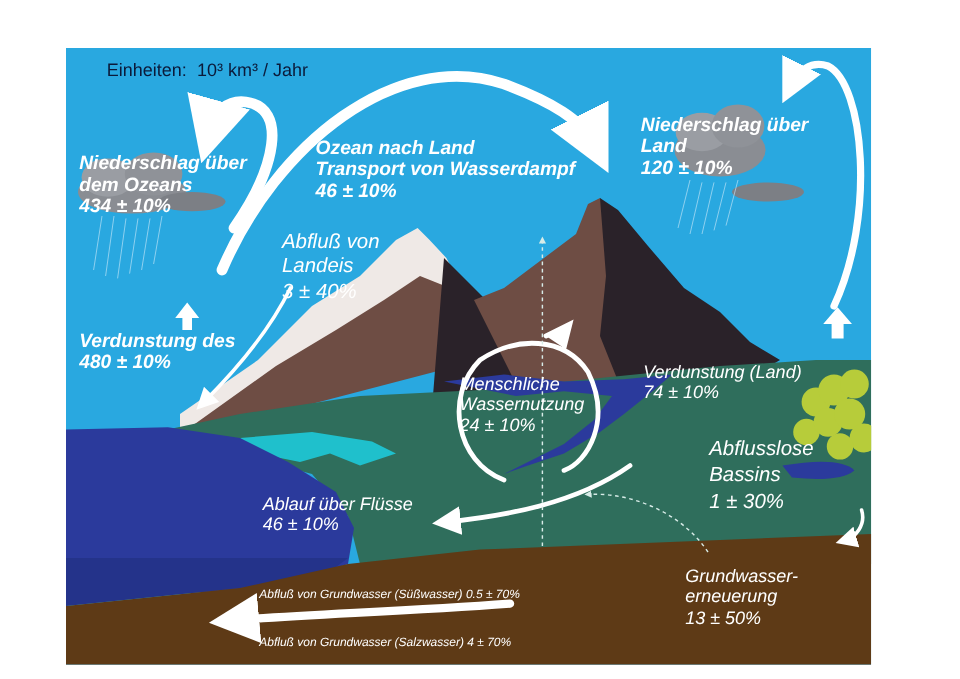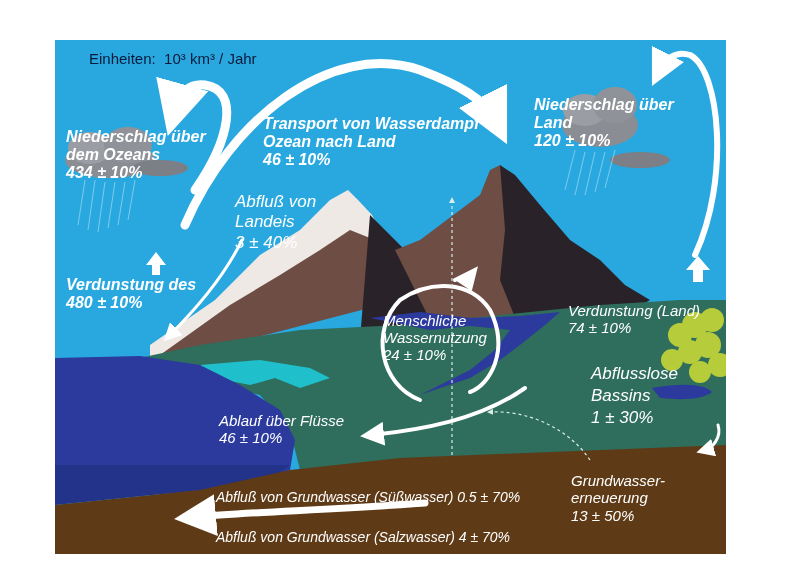--- a/index.html
+++ b/index.html
@@ -3,21 +3,21 @@
 <meta charset="utf-8">
 <style>
   html, body { margin:0; padding:0; background:#ffffff; }
   body { width:800px; height:566px; position:relative; overflow:hidden; font-family:"Liberation Sans", sans-serif; }
   #scene { position:absolute; left:0; top:0; width:800px; height:566px; }
   .lbl { position:absolute; color:#ffffff; line-height:1.12; white-space:nowrap;font-style:italic; }
   .lbl span { display:block; }
   .bold { font-weight:bold; font-size:16px; }
   .reg { font-size:15px; }
   .small { font-size:17px; }
-  .tiny { font-size:14px; }
+  .tiny { font-size:10px; }
   .units { position:absolute; left:89px; top:50px; font-size:15px; color:#0b1a3a; white-space:nowrap; }
 </style>
 </head>
 <body>
 
 <svg id="scene" viewBox="0 0 800 566" xmlns="http://www.w3.org/2000/svg">
   <defs>
     <clipPath id="frame">
         <rect x="55" y="40" width="671" height="514"></rect>
       </clipPath>
@@ -117,22 +117,22 @@
   <span>10³ km³ / Jahr</span>
 </div>
 
 <div class="lbl bold" style="left:66px;top:128px;">
   <span>Niederschlag über</span>
   <span>dem Ozeans</span>
   <span>434 ± 10%</span>
 </div>
 
 <div class="lbl bold" style="left:263px;top:115px;">
+  <span>Ozean nach Land</span>
   <span>Transport von Wasserdampf</span>
-  <span>Ozean nach Land</span>
   <span>46 ± 10%</span>
 </div>
 
 <div class="lbl bold" style="left:534px;top:96px;">
   <span>Niederschlag über</span>
   <span>Land</span>
   <span>120 ± 10%</span>
 </div>
 
 <div class="lbl small" style="left:235px;top:192px;line-height:1.2;">
@@ -145,21 +145,21 @@
   <span>Verdunstung des</span>
   <span>480 ± 10%</span>
 </div>
 
 <div class="lbl reg" style="left:383px;top:313px;">
   <span>Menschliche</span>
   <span>Wassernutzung</span>
   <span>24 ± 10%</span>
 </div>
 
-<div class="lbl reg" style="left:568px;top:303px;">
+<div class="lbl reg" style="left:536px;top:303px;">
   <span>Verdunstung (Land)</span>
   <span>74 ± 10%</span>
 </div>
 
 <div class="lbl small" style="left:591px;top:363px;line-height:1.28;">
   <span>Abflusslose</span>
   <span>Bassins</span>
   <span>1 ± 30%</span>
 </div>
 

